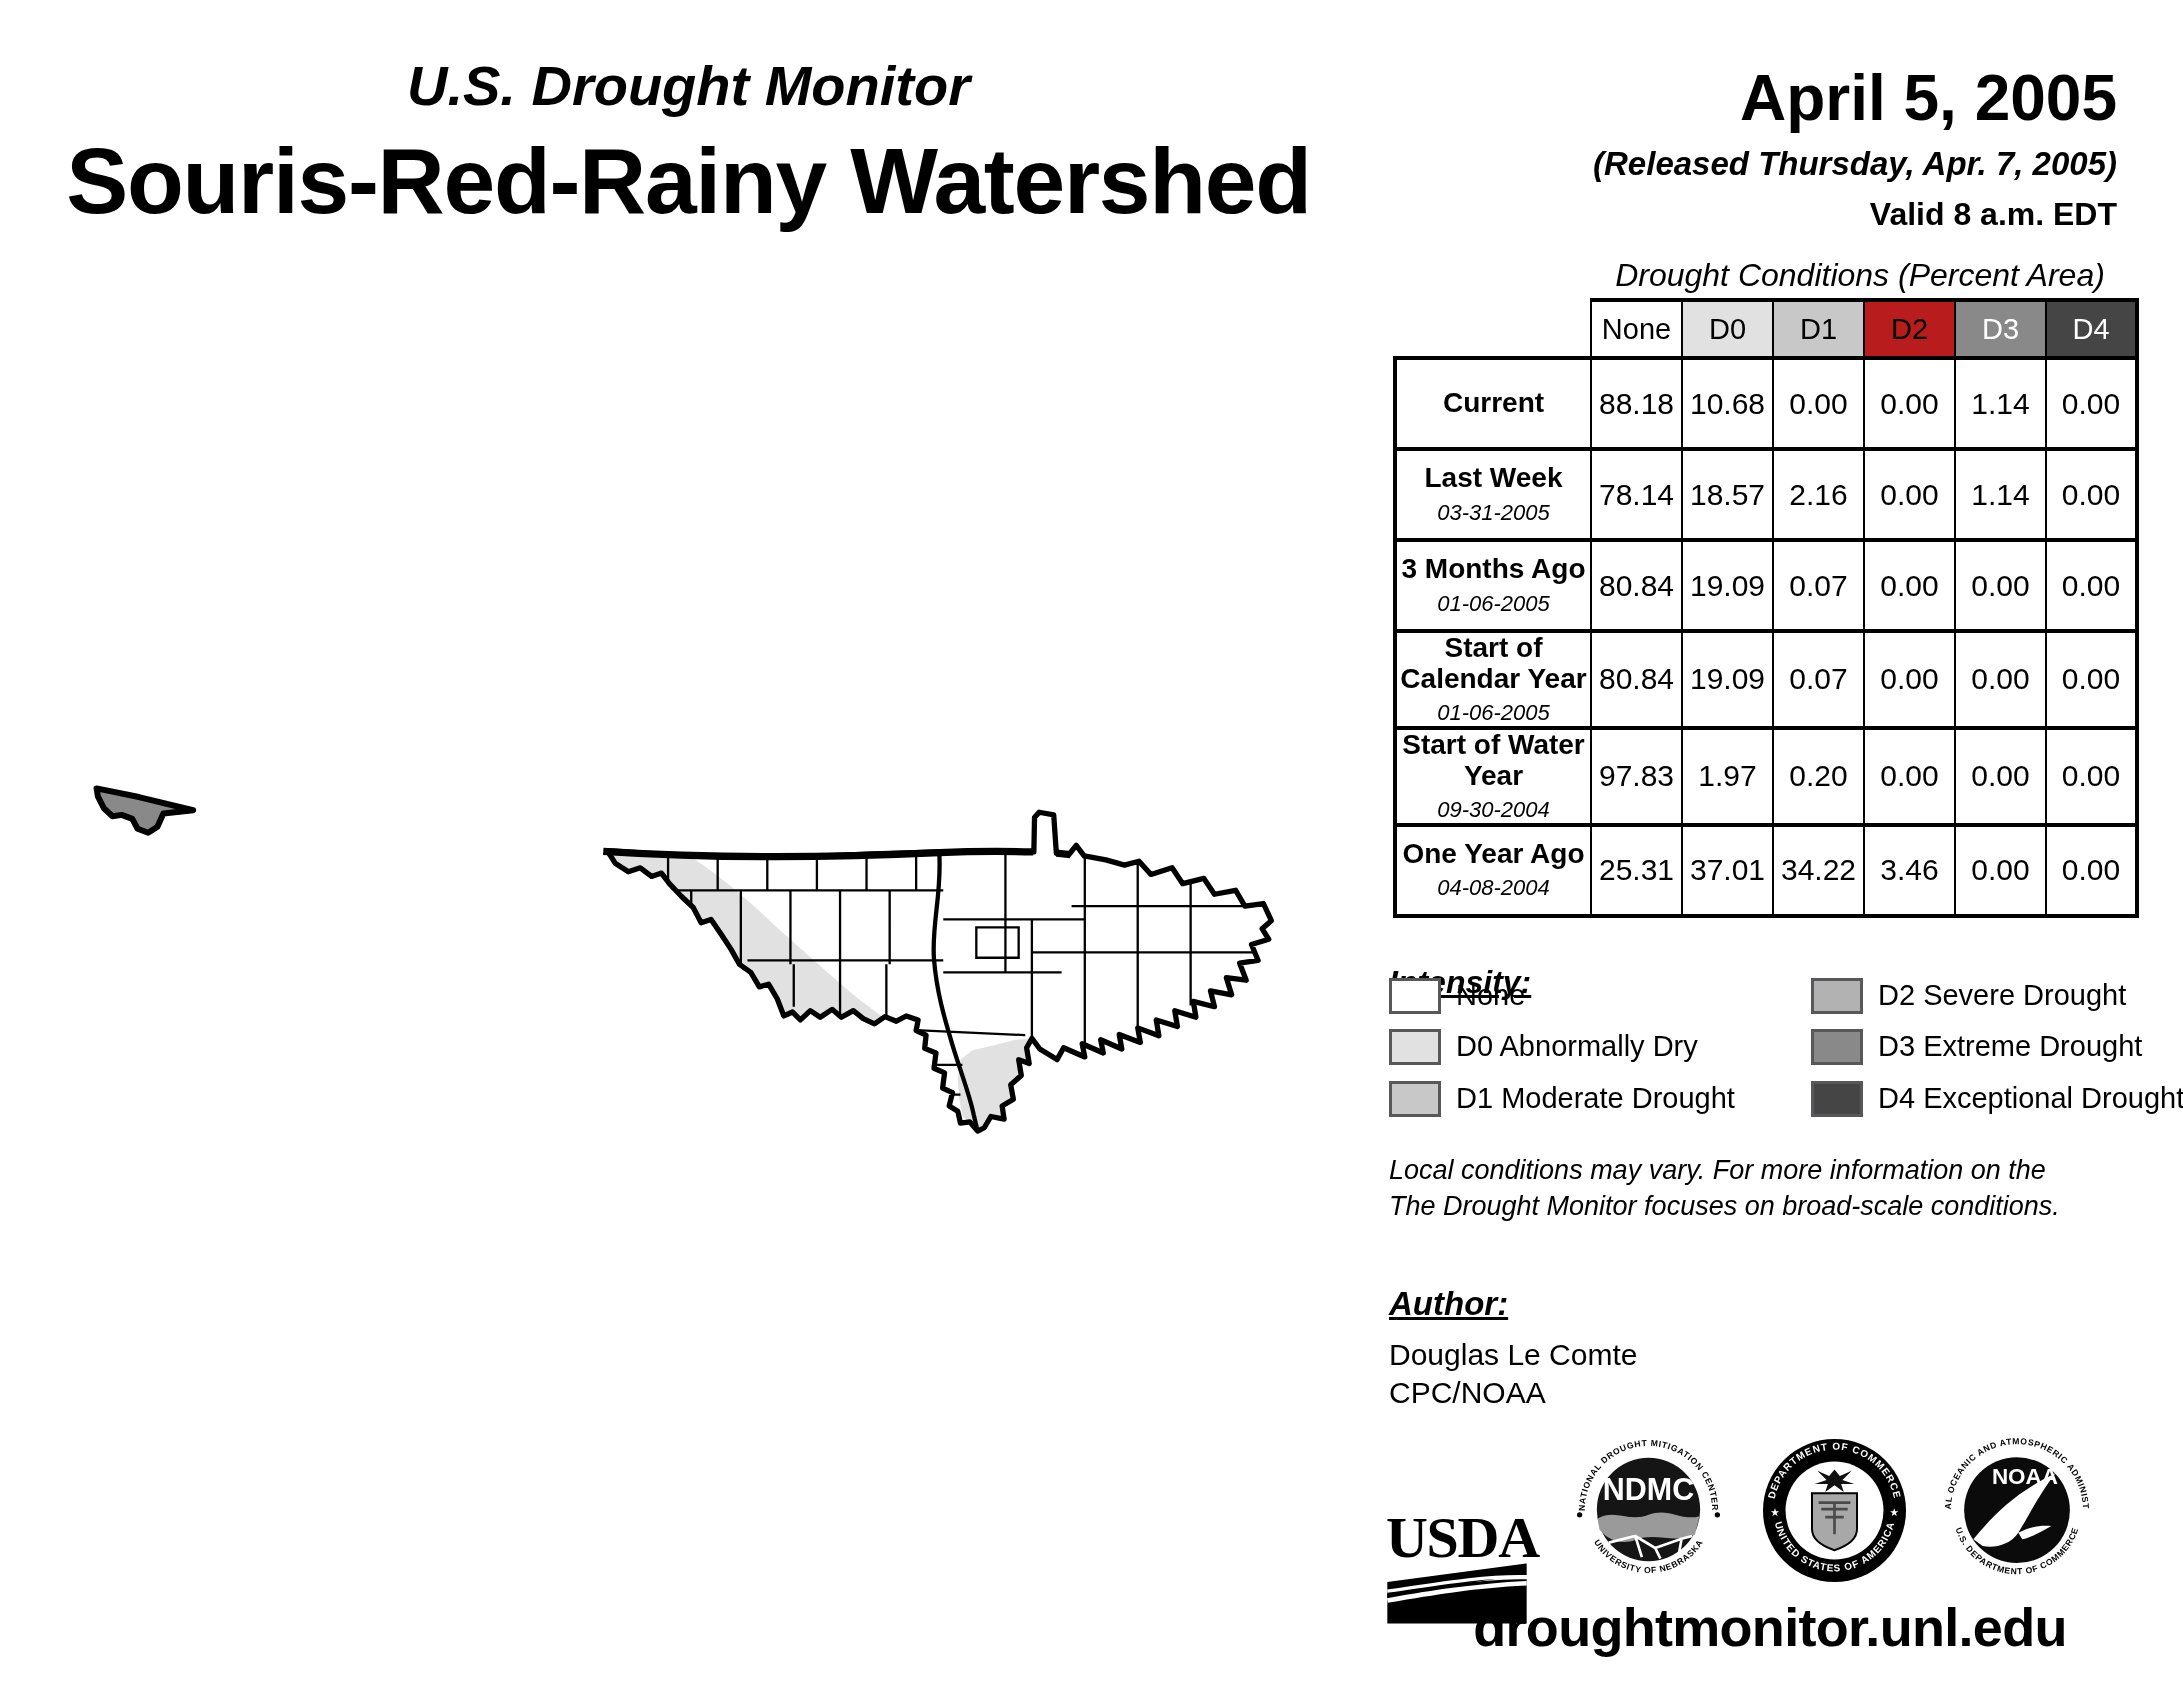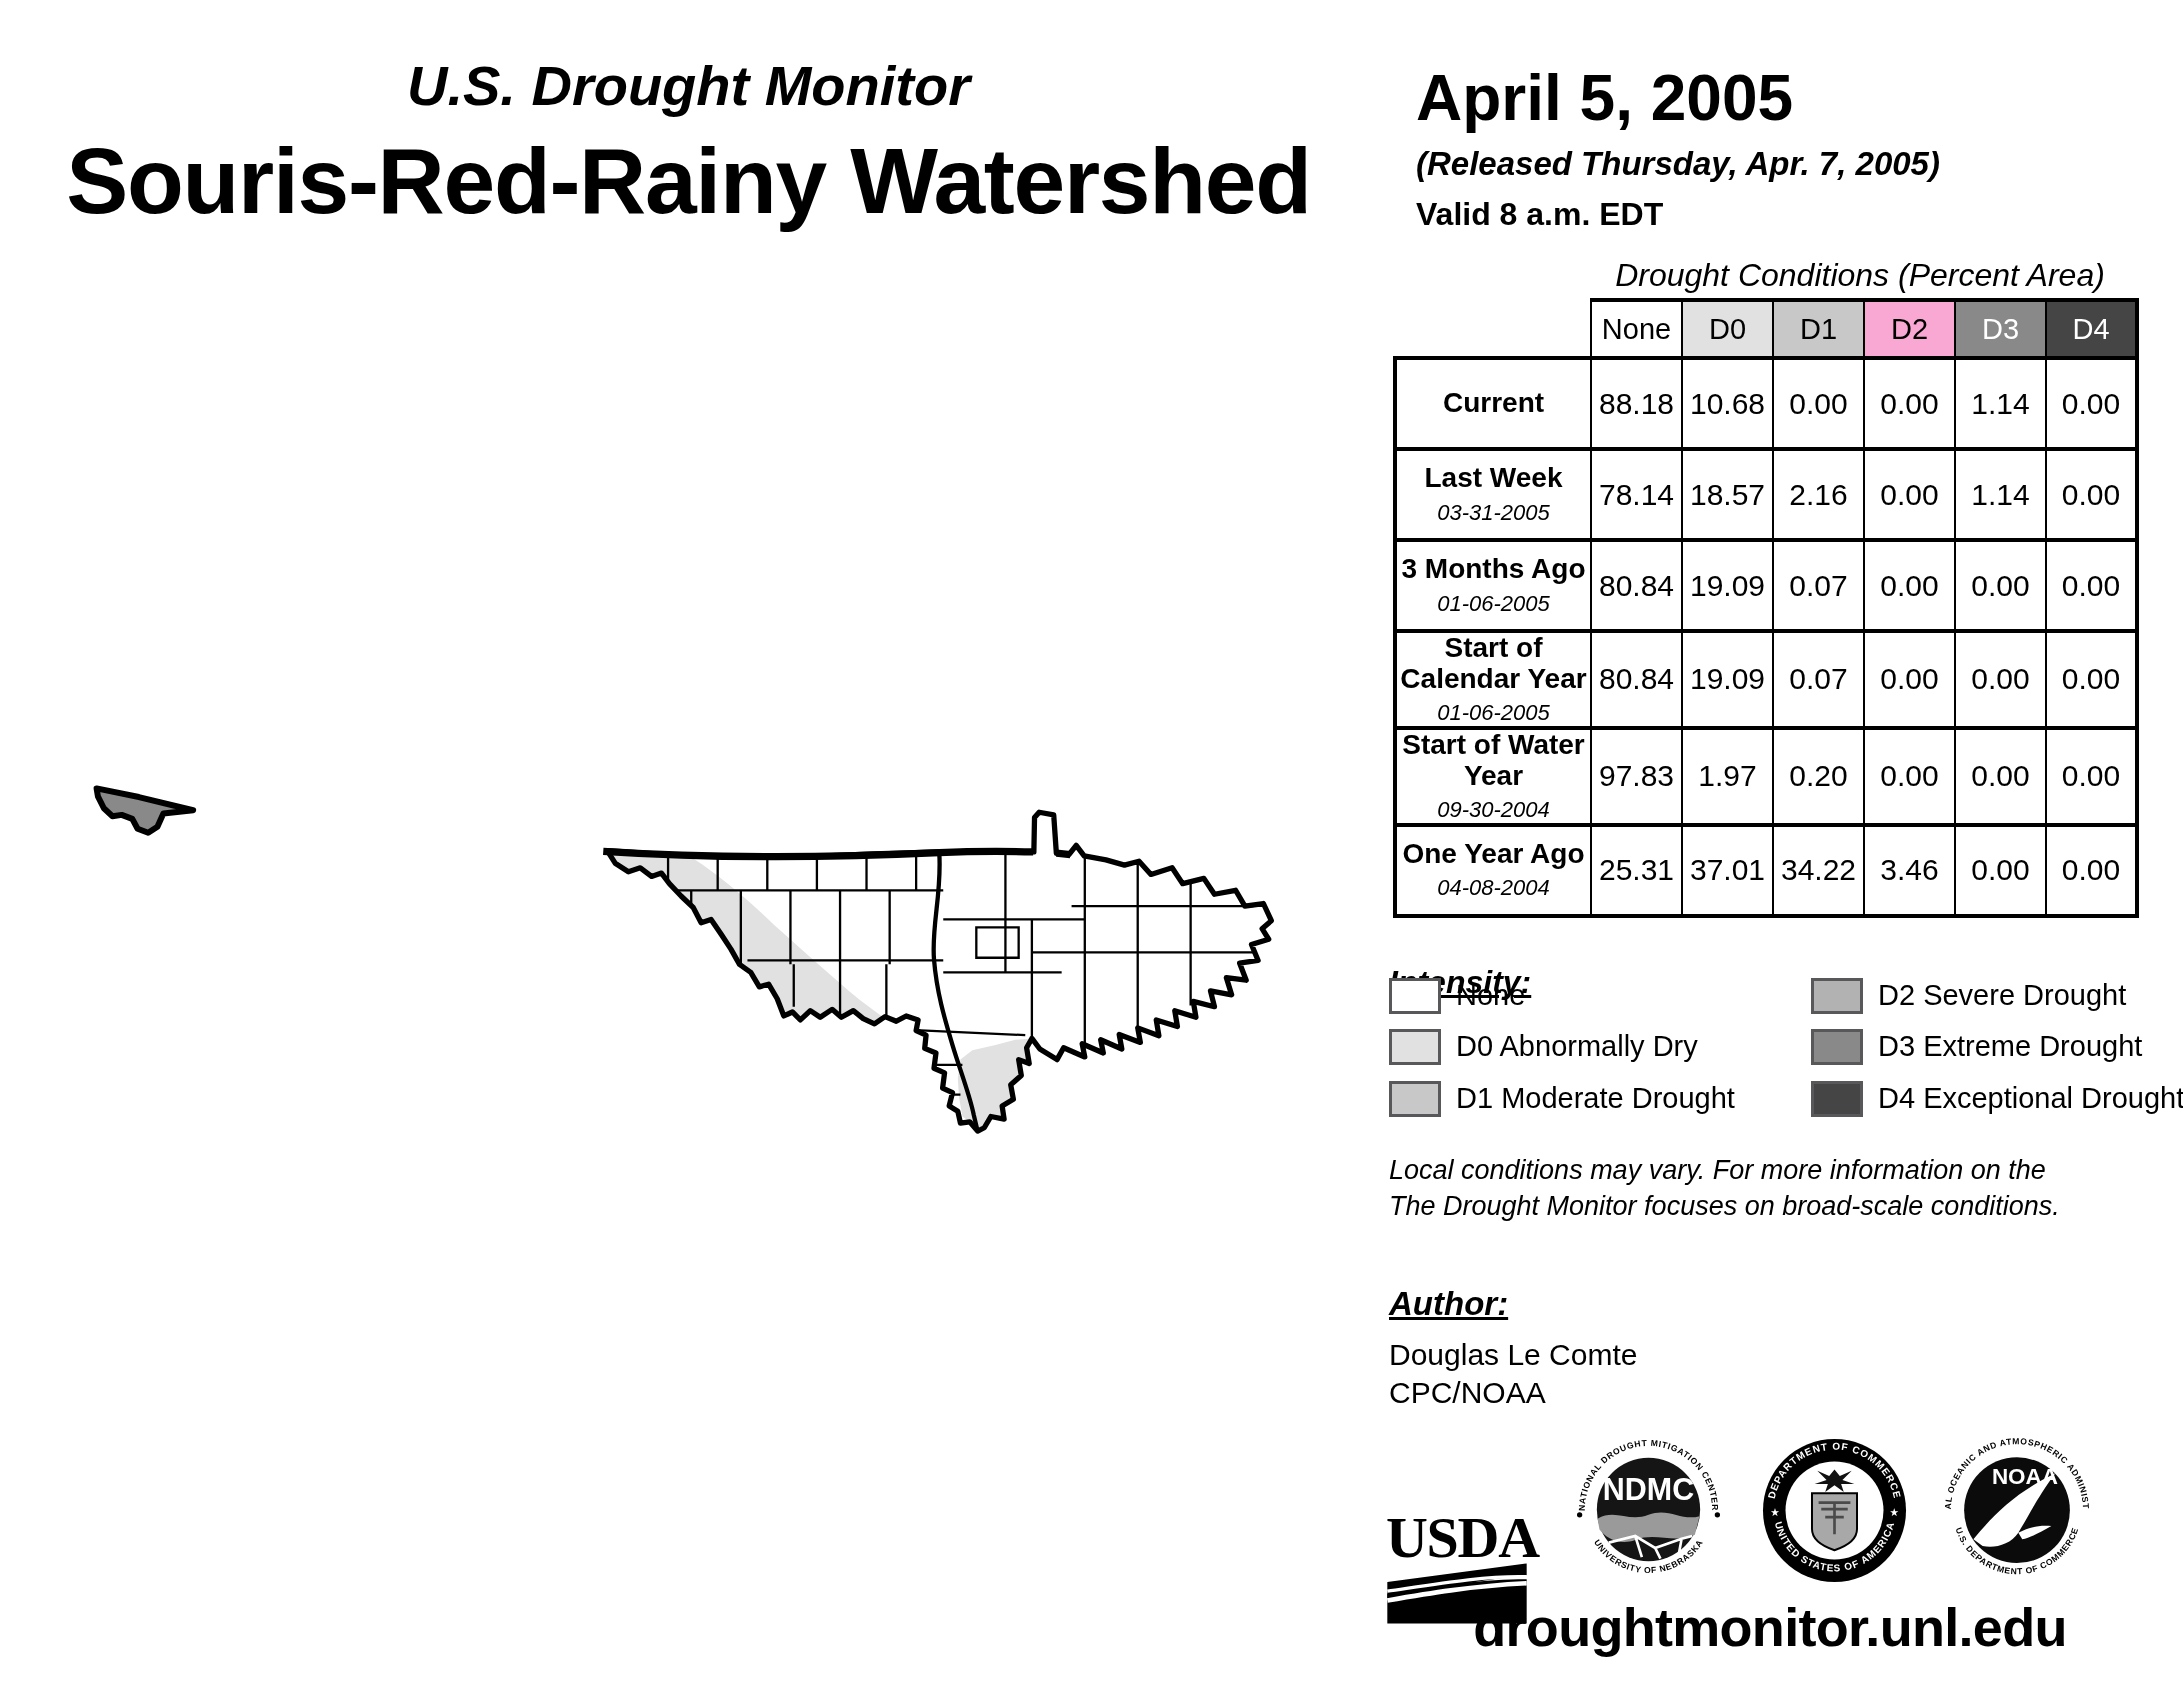--- a/index.html
+++ b/index.html
@@ -3,21 +3,21 @@
 <meta charset="utf-8">
 <style>
   html,body{margin:0;padding:0;background:#fff;}
   .page{position:relative;width:2183px;height:1687px;background:#fff;overflow:hidden;
         font-family:"Liberation Sans", sans-serif;color:#000;}
   
   .titles{position:absolute;left:40px;top:58px;width:1297px;text-align:center;}
   .monitor-title{font-size:56px;font-weight:bold;font-style:italic;line-height:1;}
   .region-title{font-size:93px;font-weight:bold;line-height:1.05;letter-spacing:-1.3px;margin-top:18.5px;}
   
-  .date-block{position:absolute;left:1416px;top:66px;width:701px;text-align:left;}
+  .date-block{position:absolute;left:1416px;top:66px;width:701px;text-align:right;}
   .date-line{font-size:64px;font-weight:bold;line-height:1;}
   .released-line{font-size:33px;font-weight:bold;font-style:italic;margin-top:14.6px;}
   .valid-line{font-size:32px;font-weight:bold;margin-top:13.2px;}
   
   .conditions-title{position:absolute;left:1588px;top:257px;width:544px;text-align:center;
                     font-size:32px;font-style:italic;}
   table.dm{position:absolute;left:1393px;top:298px;border-collapse:collapse;table-layout:fixed;}
   table.dm td,table.dm th{padding:0;text-align:center;vertical-align:middle;font-weight:normal;}
   table.dm col.lab{width:196px;} table.dm col.v{width:91px;}
   tr.hdr > *{border:2.6px solid #000;border-top-width:4.6px;border-bottom-width:4.6px;height:54px;font-size:29px;}
@@ -77,21 +77,21 @@
         <col class="v">
         <col class="v">
         <col class="v">
       </colgroup>
     <thead>
       <tr class="hdr">
         <td class="corner"></td>
         <th style="background-color: rgb(255, 255, 255); color: rgb(0, 0, 0);">None</th>
         <th style="background-color: rgb(225, 225, 225); color: rgb(0, 0, 0);">D0</th>
         <th style="background-color: rgb(200, 200, 200); color: rgb(0, 0, 0);">D1</th>
-        <th style="background-color: #f9a8d4; color: rgb(0, 0, 0);">D2</th>
+        <th style="background-color: #b91c1c; color: rgb(0, 0, 0);">D2</th>
         <th style="background-color: rgb(137, 137, 137); color: rgb(255, 255, 255);">D3</th>
         <th class="h-last" style="background-color: rgb(69, 69, 69); color: rgb(255, 255, 255);">D4</th>
       </tr>
     </thead>
     <tbody class="data">
       <tr>
         <th>
             <div class="rlab">Current</div>
           </th>
         <td>88.18</td>

